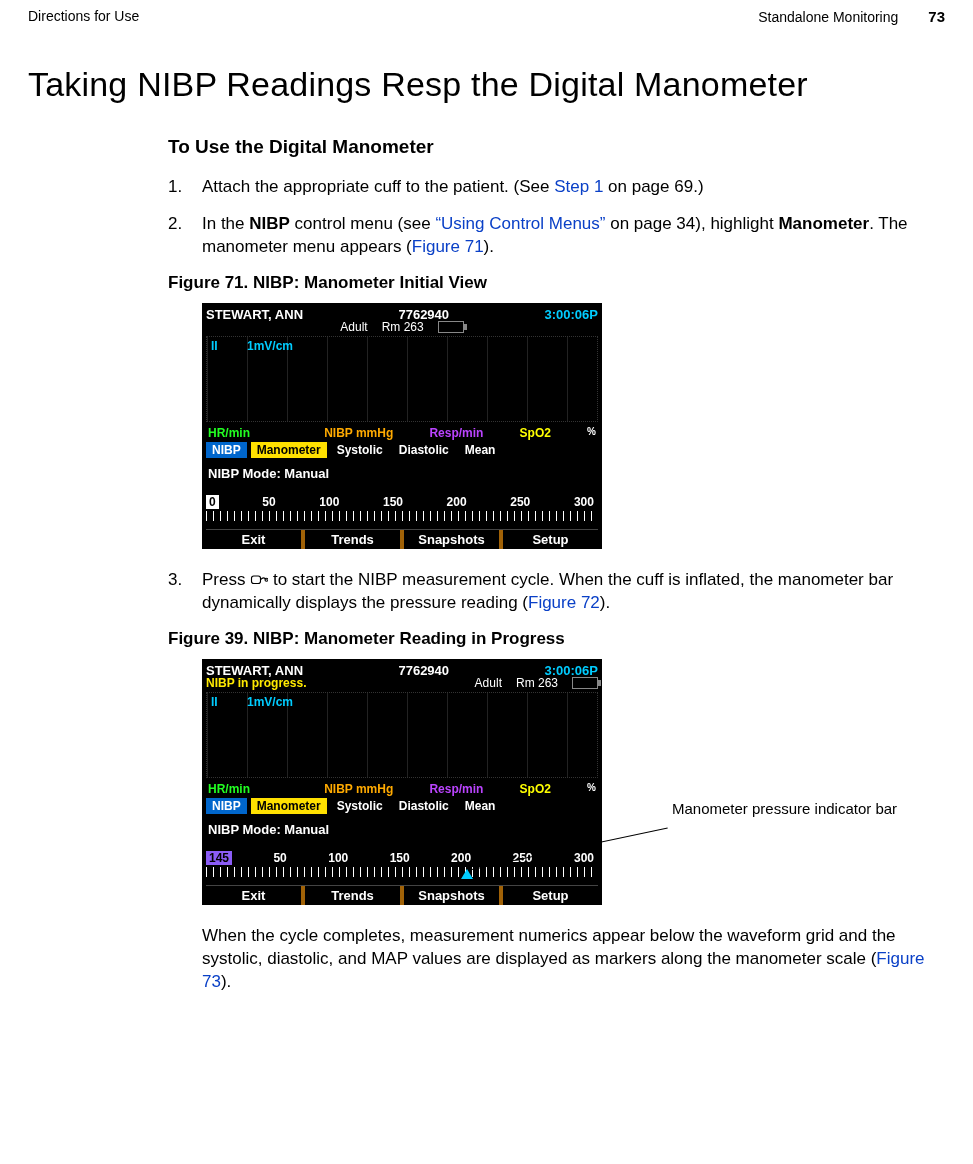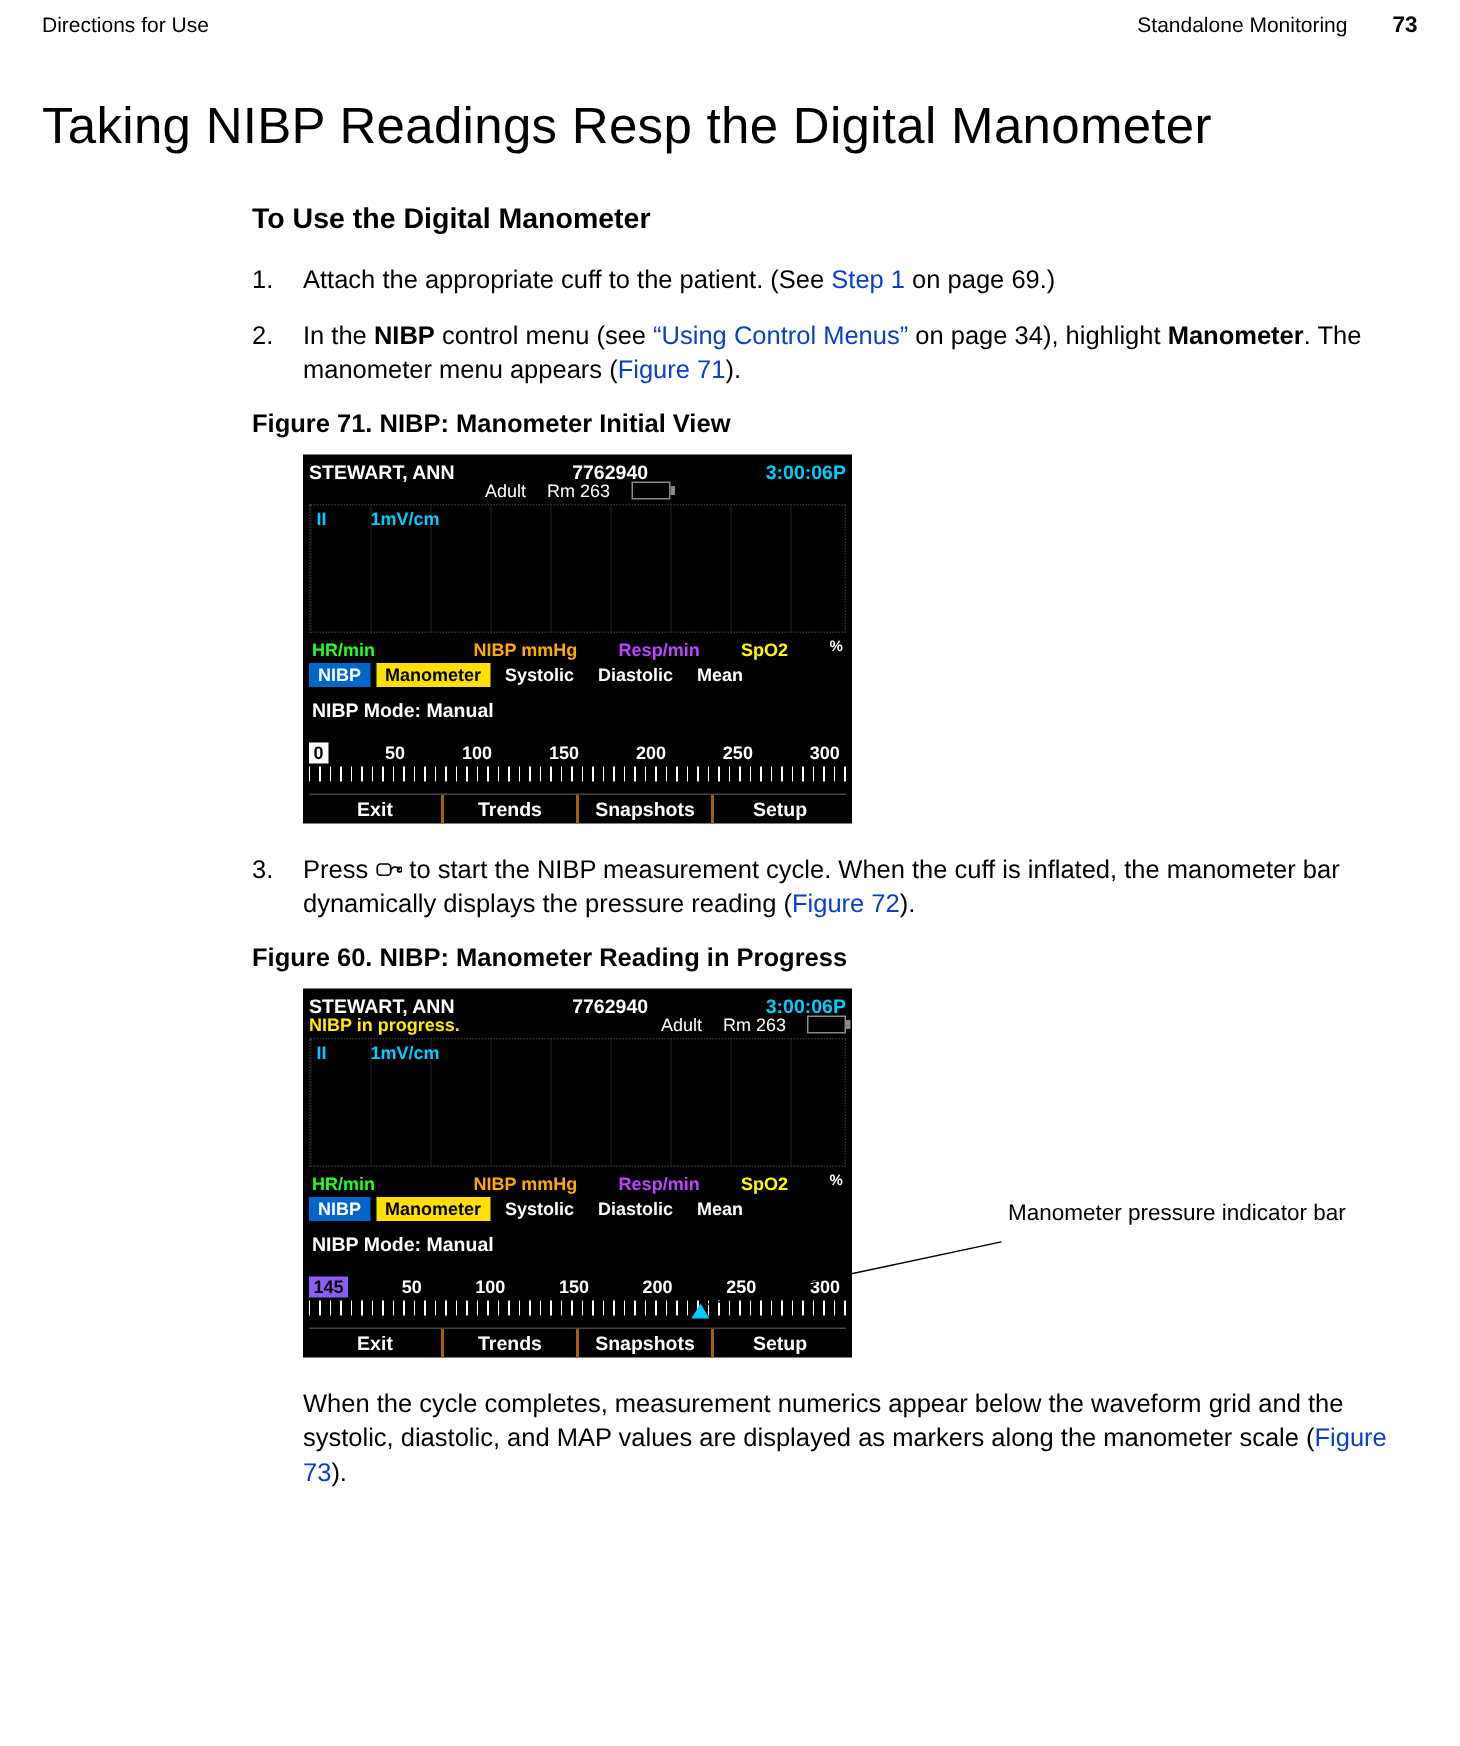--- a/index.html
+++ b/index.html
@@ -81,21 +81,21 @@
     white-space: nowrap;
   }
 
   
   .screen-wrap {
     position: relative;
     margin-left: 34px;
     margin-bottom: 20px;
   }
   .screen {
-    width: 366px;
+    width: 400px;
     background: #000;
     color: #fff;
     font-family: Arial, Helvetica, sans-serif;
     font-size: 12px;
     padding: 4px 4px 0 4px;
     box-sizing: border-box;
   }
   .screen .hdr {
     display: flex;
     justify-content: space-between;
@@ -159,21 +159,21 @@
     margin-top: 2px;
   }
   .scale .marker {
     position: absolute; bottom: 0; width: 0; height: 0;
     border-left: 6px solid transparent; border-right: 6px solid transparent; border-bottom: 10px solid #0cf;
   }
   .soft-row {
     display: flex; border-top: 1px solid #444; margin-top: 6px;
     font-weight: bold; font-size: 13px;
   }
-  .soft-row .sk { flex: 1; text-align: center; padding: 2px 0; border-right: 2px solid #a16207; }
+  .soft-row .sk { flex: 1; text-align: center; padding: 2px 0; border-right: 4px solid #a16207; }
   .soft-row .sk:last-child { border-right: none; }
 
   .callout-line {
     position: absolute;
     border-top: 1px solid #000;
     transform-origin: left center;
   }
 
   .cuff-icon {
     display: inline-block;
@@ -275,21 +275,21 @@
         <span class="txt">
           <span>Press </span><span class="cuff-icon"><svg viewBox="0 0 24 18">
                 <rect x="2" y="4" width="12" height="10" rx="3" fill="none" stroke="#000" stroke-width="1.5"></rect>
                 <path d="M14 9 Q18 4 22 9" fill="none" stroke="#000" stroke-width="1.5"></path>
                 <circle cx="22" cy="9" r="2" fill="none" stroke="#000" stroke-width="1.5"></circle>
               </svg></span><span> to start the NIBP measurement cycle. When the cuff is inflated, the manometer bar dynamically displays the pressure reading (</span><span class="linkish">Figure 72</span><span>).</span>
         </span>
       </li>
     </ol>
 
-    <p class="fig-caption">Figure 60.  NIBP: Manometer Reading in Progress</p>
+    <p class="fig-caption">Figure 39.  NIBP: Manometer Reading in Progress</p>
 
     <div class="screen-wrap">
       <div class="screen">
         <div class="hdr">
           <span>STEWART, ANN</span>
           <span>7762940</span>
           <span class="time">3:00:06P</span>
         </div>
         <div style="display:flex; justify-content:space-between;">
           <span class="nibp-msg">NIBP in progress.</span>

